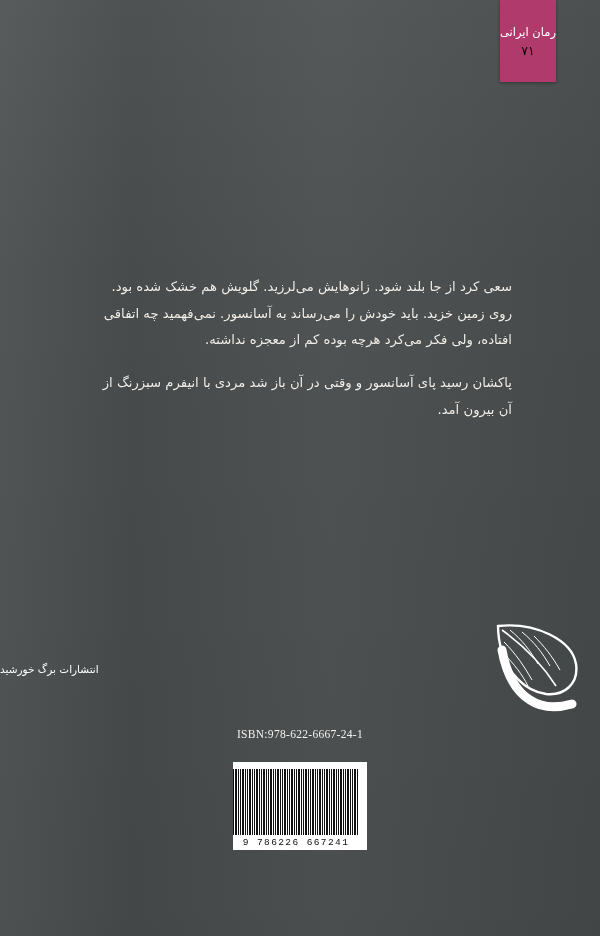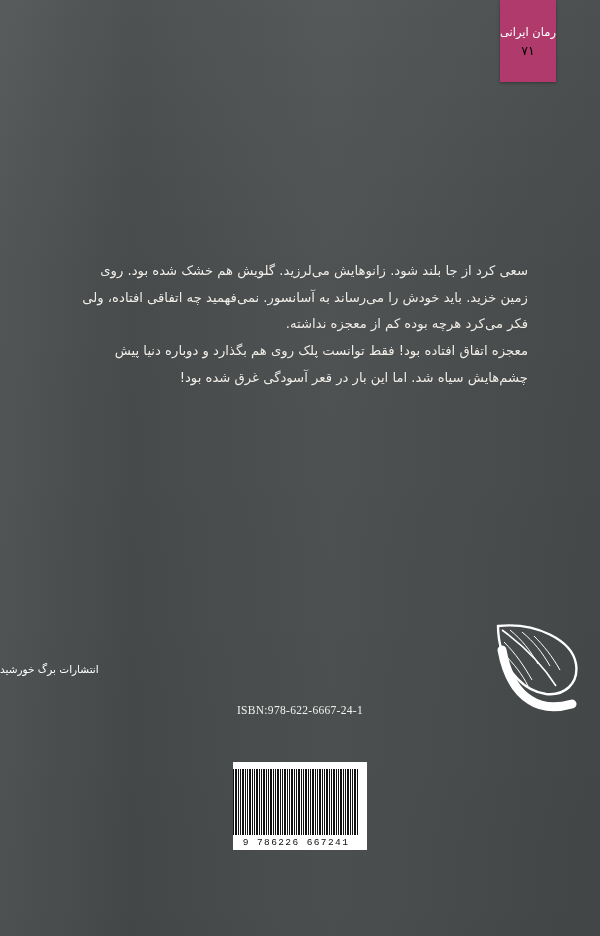--- a/index.html
+++ b/index.html
@@ -61,21 +61,21 @@
     right: 72px;
     left: 72px;
     text-align: right;
     color: #f2efe9;
     font-size: 13.2px;
     line-height: 2.02;
     direction: rtl;
     text-shadow: 0 0 1px rgba(0,0,0,0.25);
   }
   .blurb p {
-    margin: 0;
+    margin: 16px;
   }
 
   
   .logo-wrap {
     position: absolute;
     left: 0;
     right: 0;
     top: 620px;
     display: flex;
     align-items: center;
@@ -91,21 +91,21 @@
     color: #ffffff;
     font-size: 10.5px;
     letter-spacing: 0.2px;
   }
 
   
   .isbn-text {
     position: absolute;
     left: 0;
     right: 0;
-    top: 704px;
+    top: 728px;
     text-align: center;
     color: #f4f2ee;
     font-family: "Liberation Serif", serif;
     font-size: 11.5px;
     letter-spacing: 0.3px;
     direction: ltr;
   }
   .barcode {
     position: absolute;
     top: 762px;
@@ -145,21 +145,21 @@
 
 <div class="page">
 
   <div class="series-tab">
     <span class="series-name">رمان ایرانی</span>
     <span class="series-number">۷۱</span>
   </div>
 
   <div class="blurb">
     <p>سعی کرد از جا بلند شود. زانوهایش می‌لرزید. گلویش هم خشک شده بود. روی زمین خزید. باید خودش را می‌رساند به آسانسور. نمی‌فهمید چه اتفاقی افتاده، ولی فکر می‌کرد هرچه بوده کم از معجزه نداشته.</p>
-    <p>معجزه اتفاق افتاده بود! فقط توانست پلک روی هم بگذارد و دوباره دنیا پیش چشم‌هایش سیاه شد. اما این بار در قعر آسودگی غرق شده بود!</p>
+    <p>پاکشان رسید پای آسانسور و وقتی در آن باز شد مردی با انیفرم سبزرنگ از آن بیرون آمد.</p>
   </div>
 
   <div class="logo-wrap">
     <div class="logo-mark">
       <svg width="120" height="96" viewBox="0 0 120 96" xmlns="http://www.w3.org/2000/svg">
 
         <path d="M18 6 C56 2 92 20 96 44 C99 64 84 76 66 74 C44 71 28 52 22 32 C19 22 18 13 18 6 Z" fill="none" stroke="#ffffff" stroke-width="2.4"></path>
 
         <path d="M22 10 C44 26 62 44 76 66" fill="none" stroke="#ffffff" stroke-width="1.6"></path>
         <path d="M30 10 C42 20 50 30 58 44" fill="none" stroke="#ffffff" stroke-width="1"></path>

